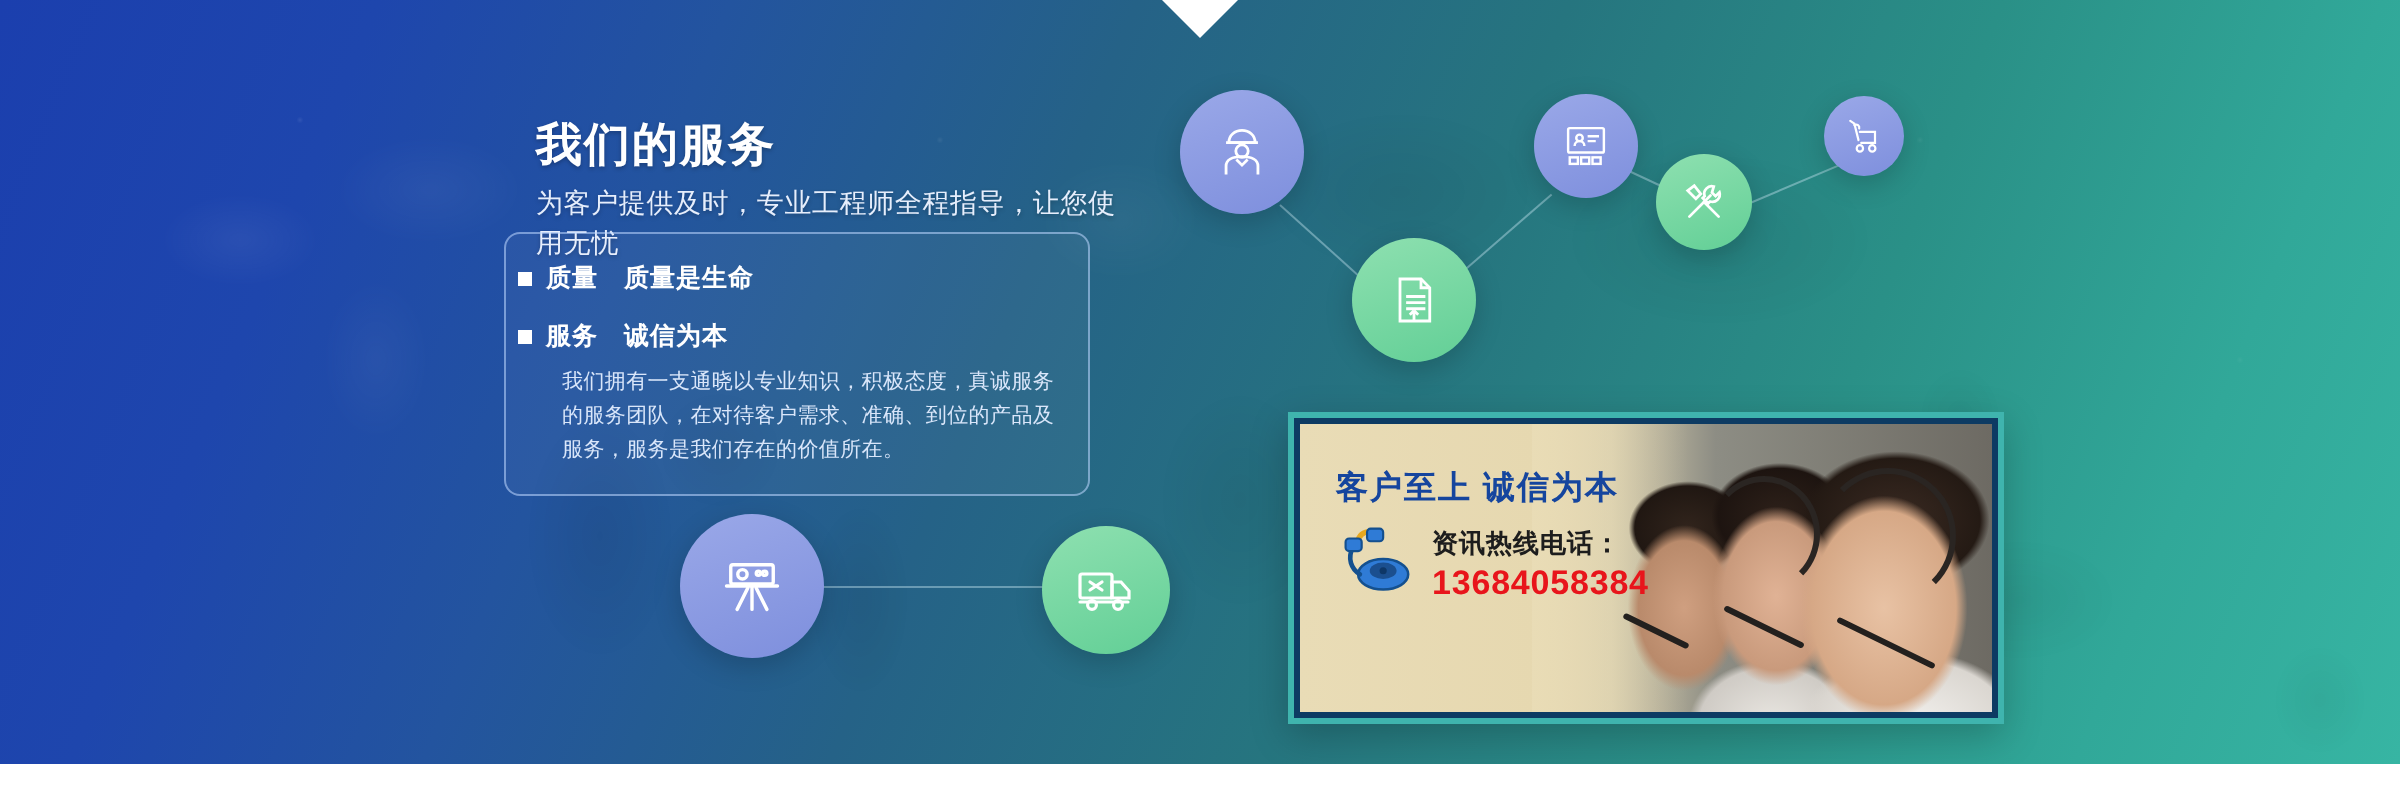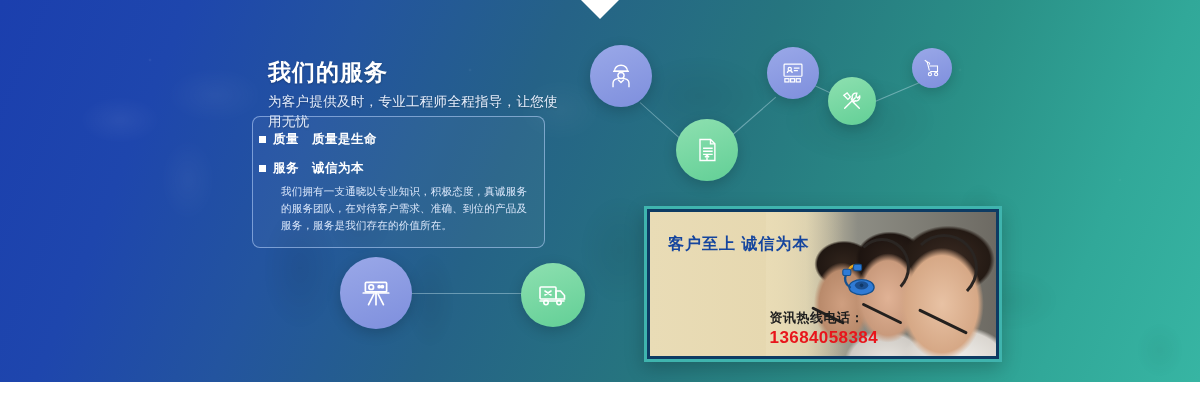--- a/index.html
+++ b/index.html
@@ -140,21 +140,21 @@
     position:absolute;border:3px solid #2a2522;border-radius:50%;
     border-bottom-color:transparent;border-left-color:transparent;
   }
   #photo .band.b1{right:18px;top:22px;width:62px;height:62px;}
   #photo .band.b2{right:86px;top:26px;width:50px;height:52px;}
   #card-text{position:absolute;left:18px;top:22px;width:210px;}
   .c-slogan{
     color:#15459e;font-size:16px;font-weight:bold;letter-spacing:1px;
     margin:0 0 8px 0;white-space:nowrap;
   }
-  .c-row{display:flex;align-items:flex-end;gap:8px;margin:0 0 6px 0;flex-direction:column;}
+  .c-row{display:flex;align-items:flex-start;gap:8px;margin:0 0 6px 0;}
   .c-lines{display:block;}
   .c-hot{color:#1d1d1d;font-size:13px;font-weight:bold;letter-spacing:.5px;margin:0;}
   .c-num{color:#e8151b;font-size:17px;font-weight:bold;letter-spacing:.4px;margin:1px 0 0 0;}
   .c-btn{
     display:inline-block;margin:8px 0 0 48px;
     background:#1a4fa8;color:#ffffff;
     font-size:13px;font-weight:bold;letter-spacing:2px;
     padding:6px 16px;border:1px solid #123d86;border-radius:2px;
     cursor:pointer;
   }

